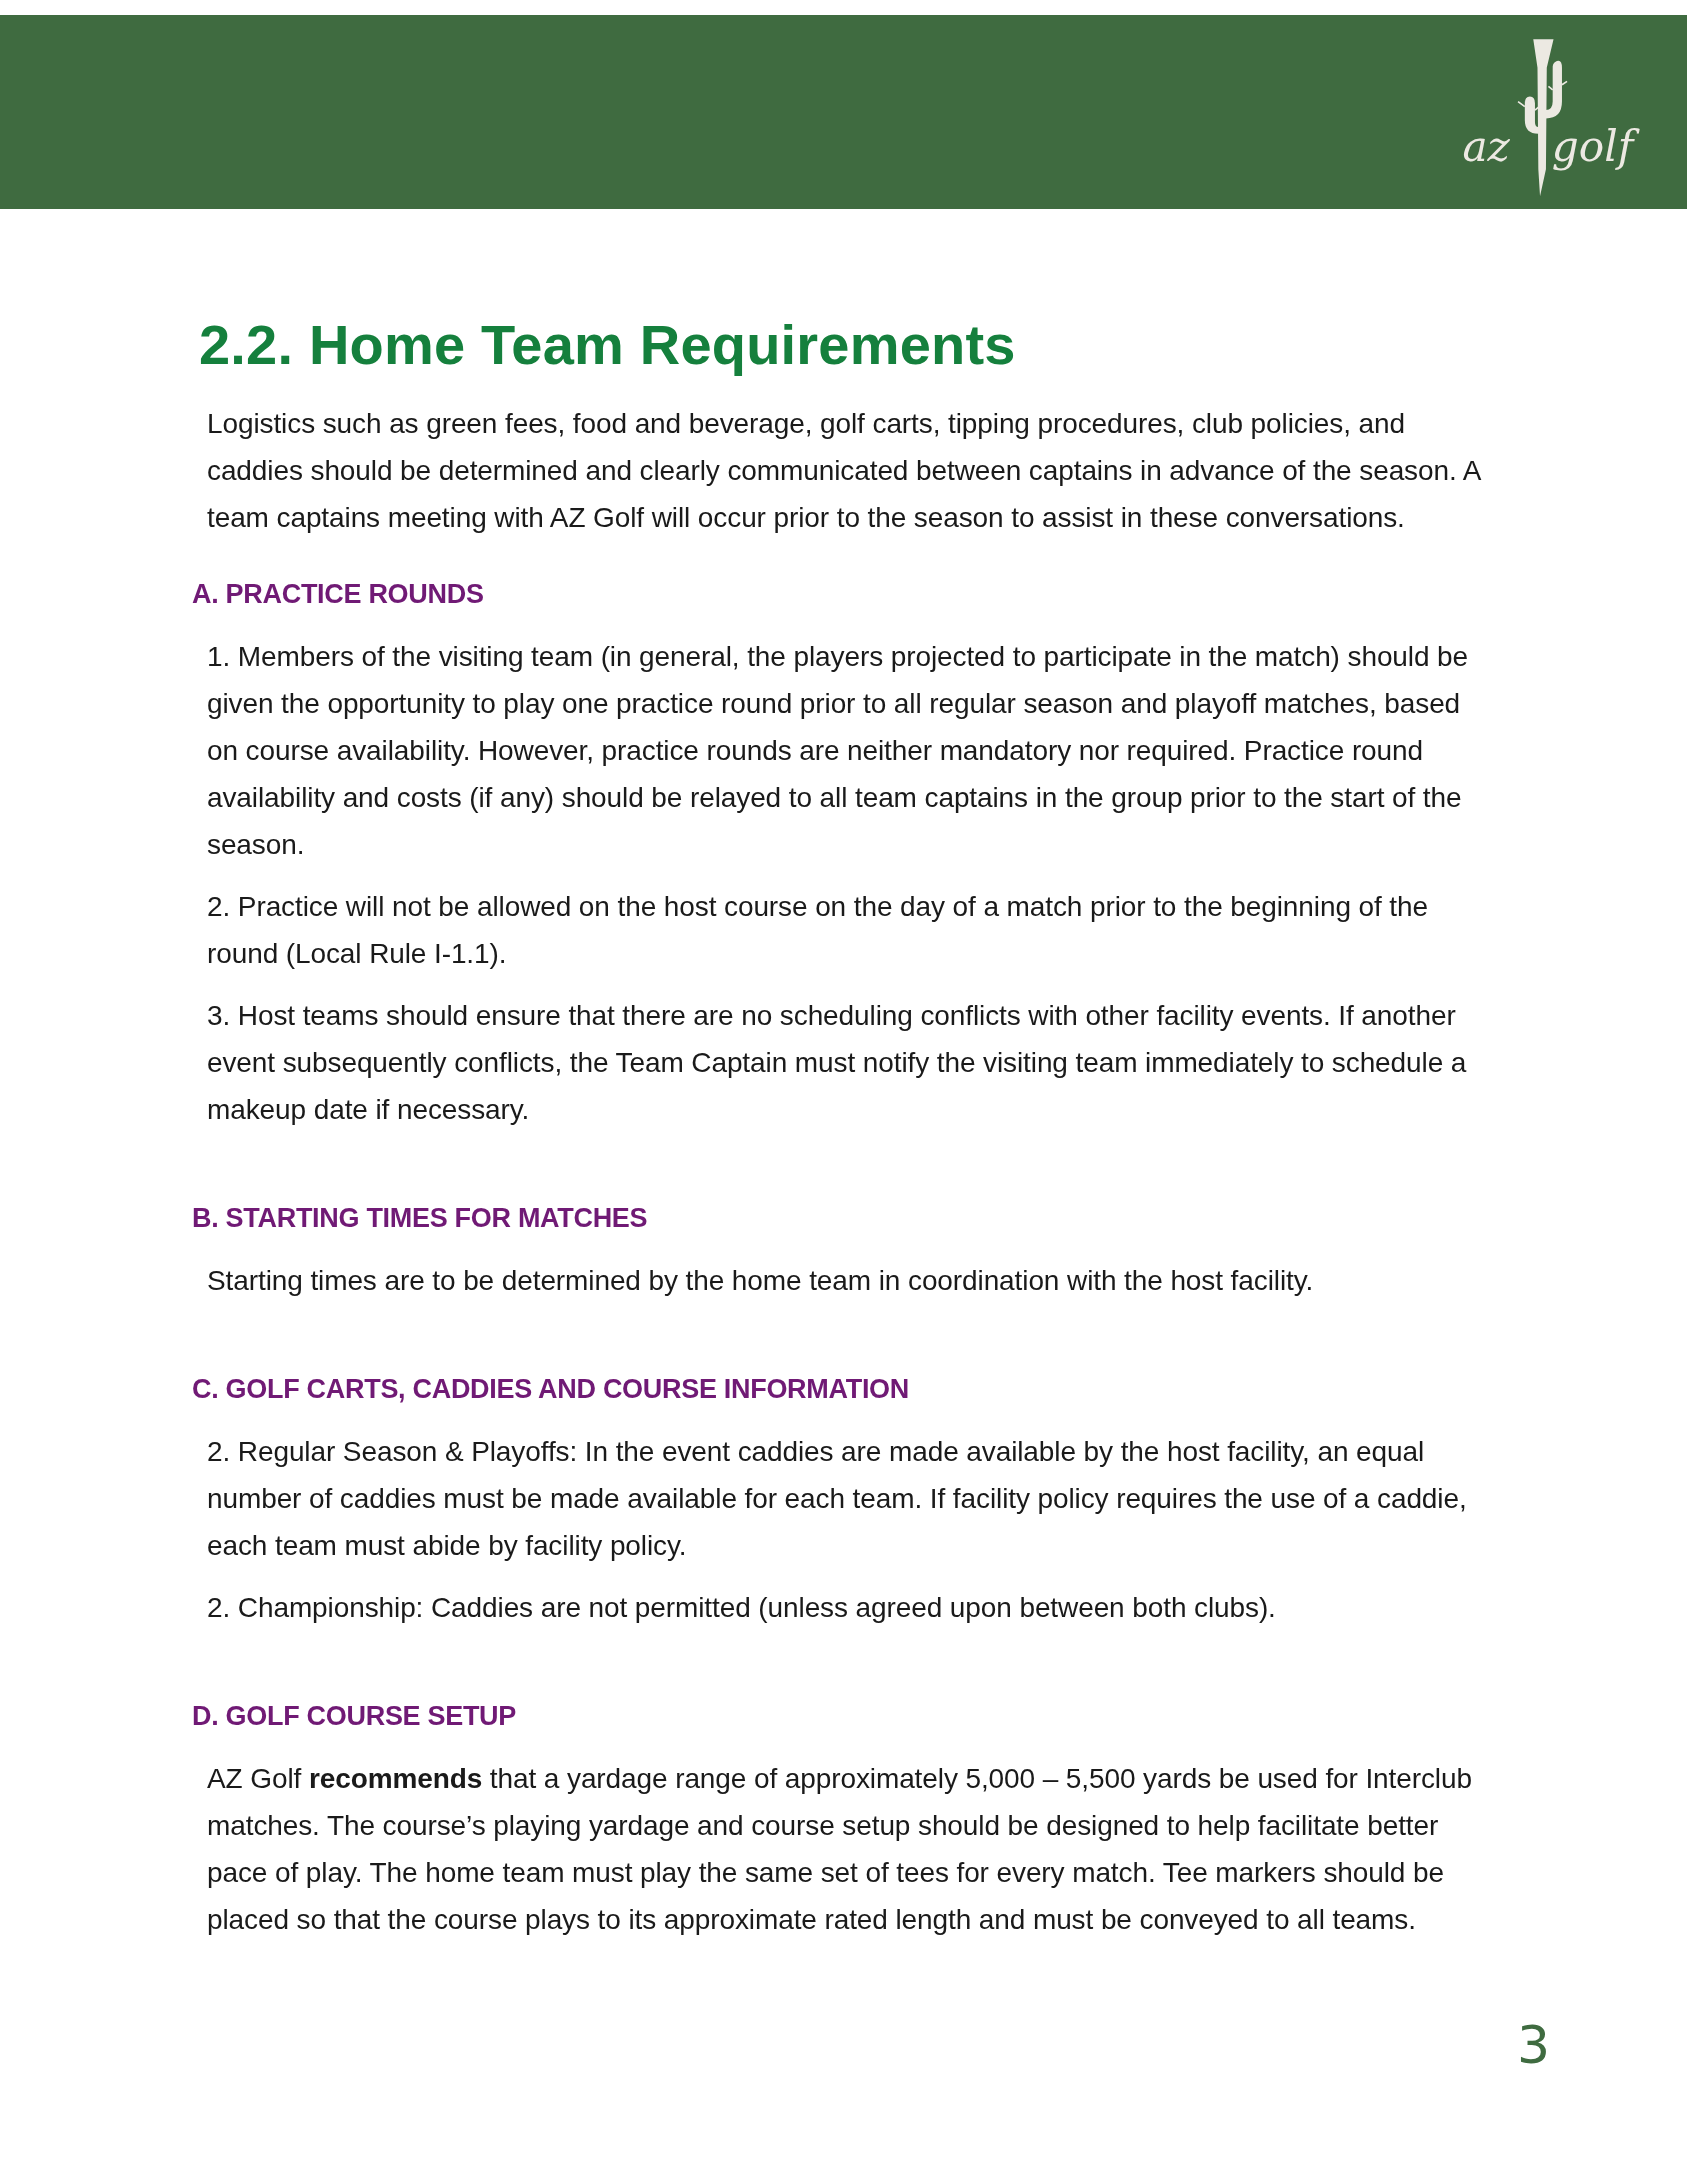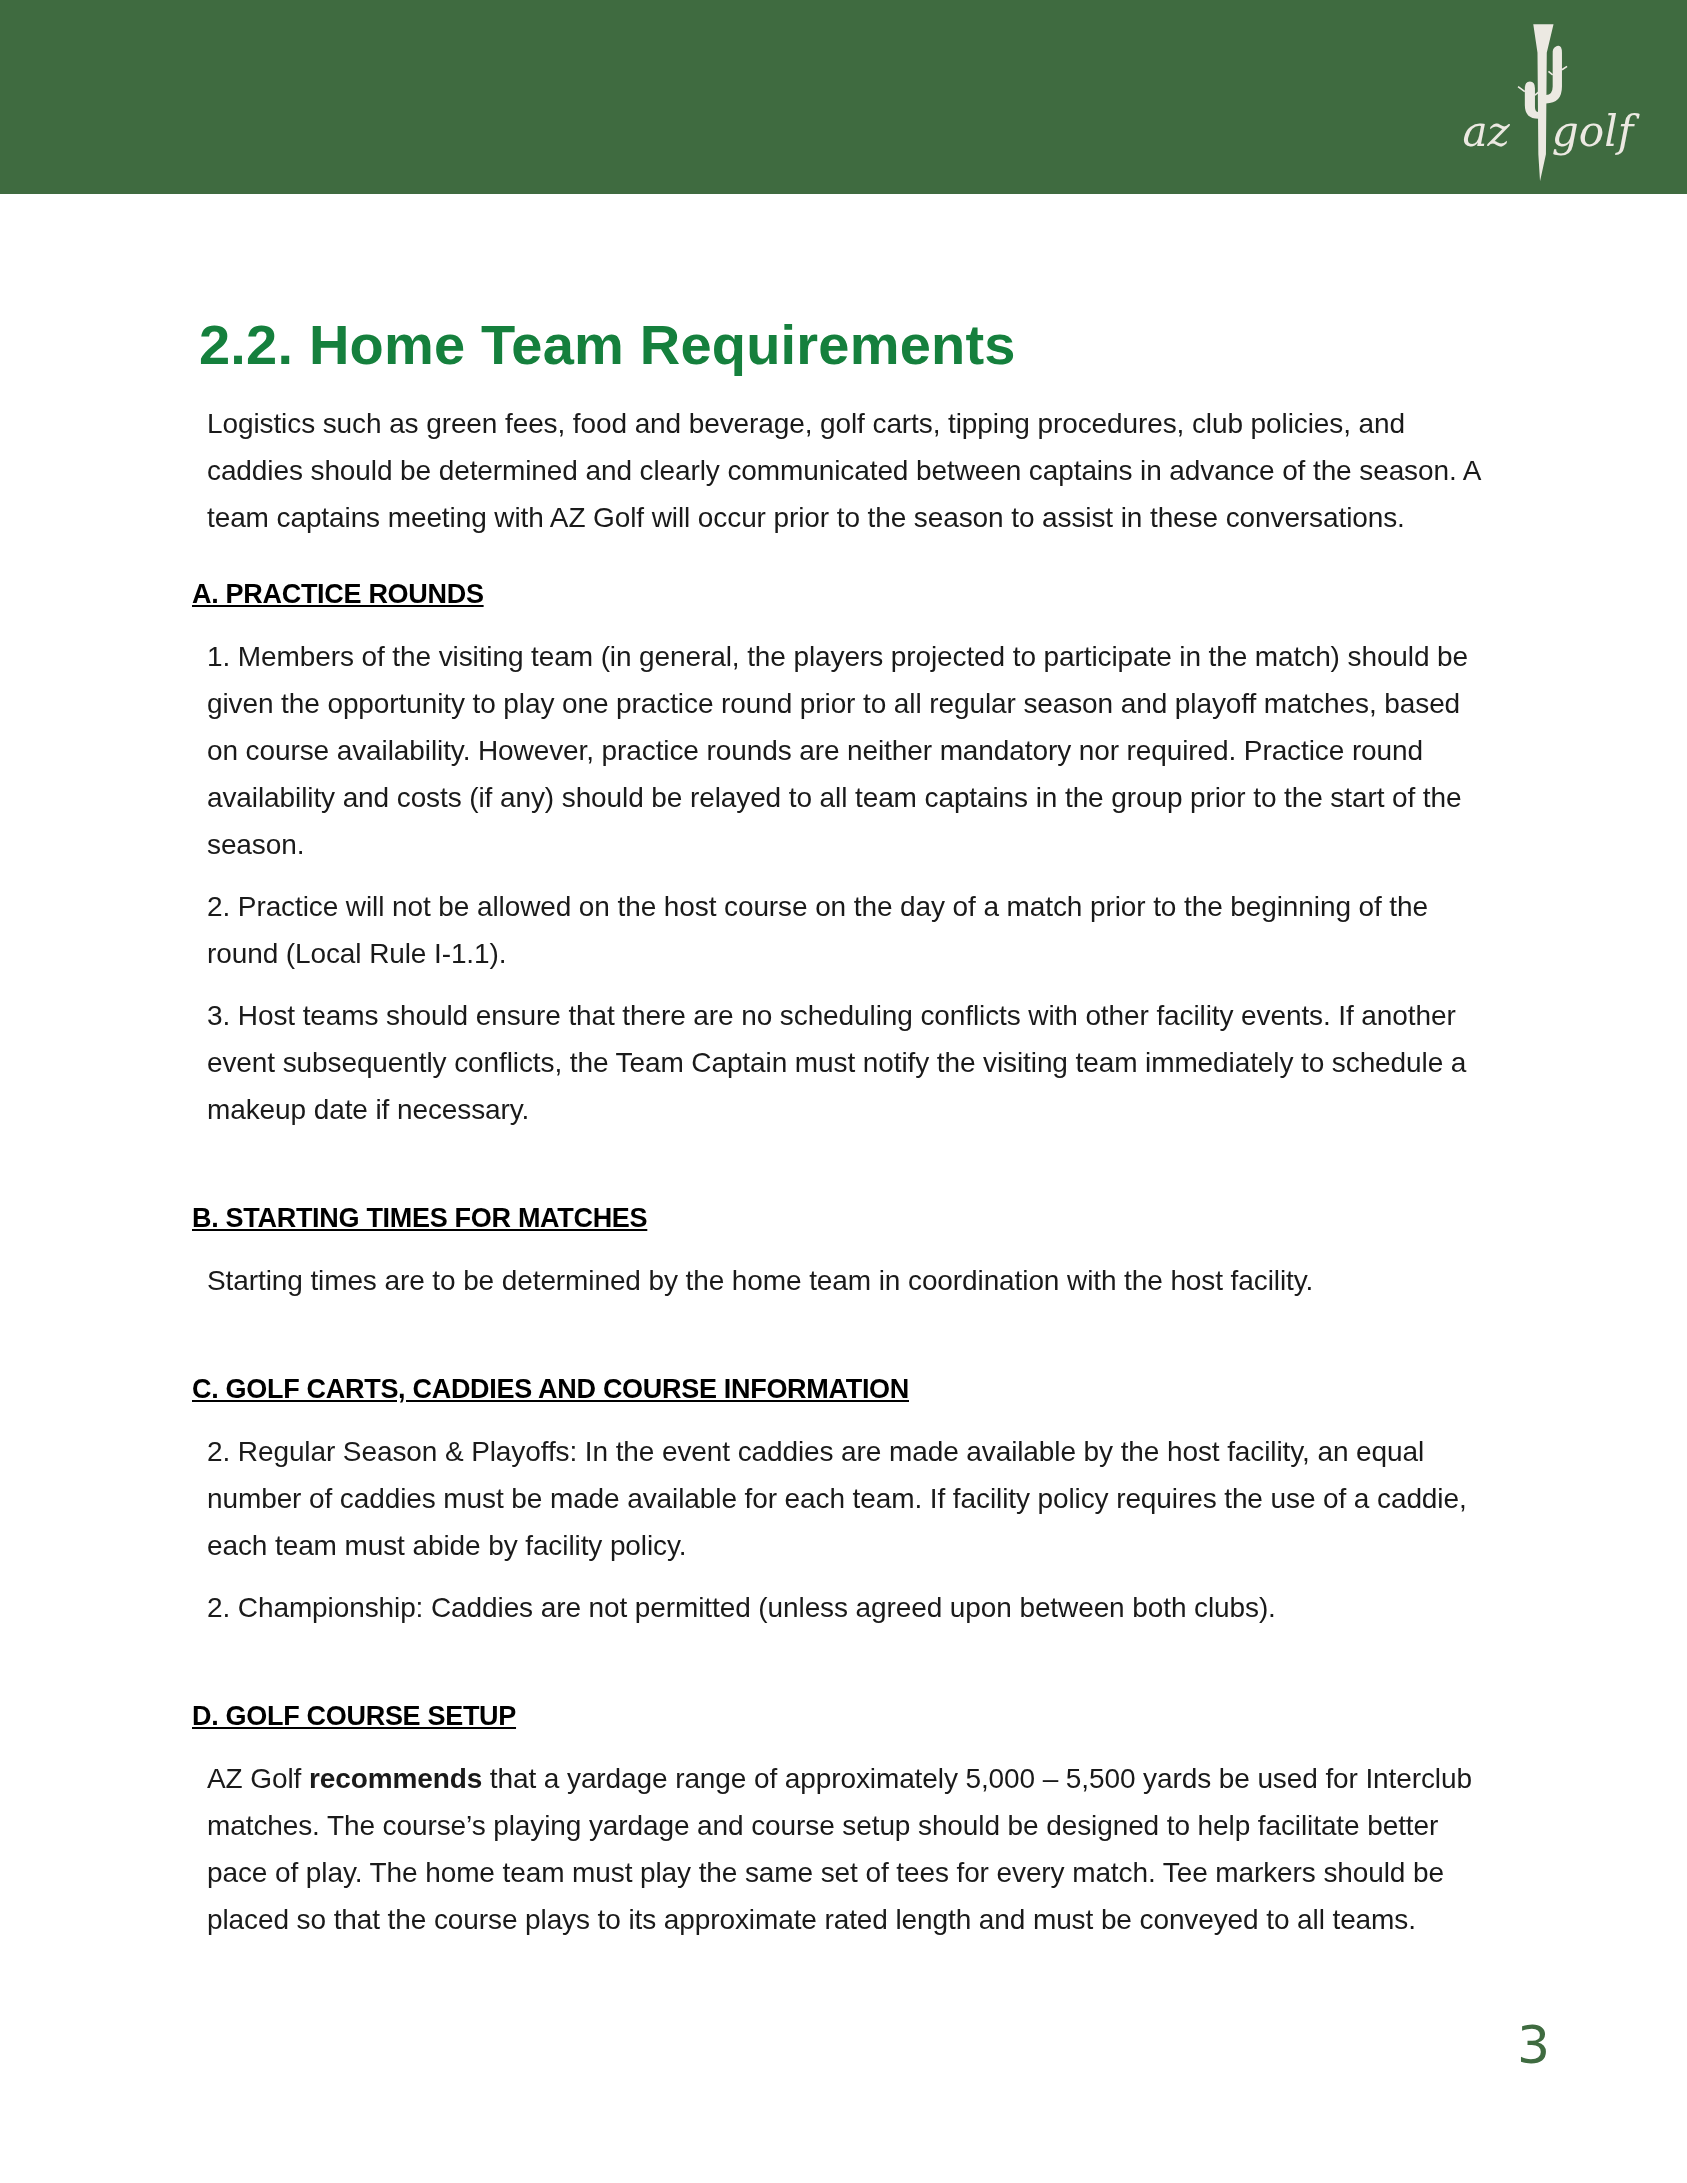--- a/index.html
+++ b/index.html
@@ -10,21 +10,21 @@
     body {
       width: 1687px;
       height: 2183px;
       position: relative;
       overflow: hidden;
       font-family: "Liberation Sans", "DejaVu Sans", sans-serif;
       color: #1a1a1a;
     }
     .header-bar {
       position: absolute;
-      left: 0; top: 0;
+      left: 0; top: 15px;
       width: 1687px;
       height: 194px;
       background: #3f6b40;
     }
     .logo {
       position: absolute;
       left: 1459px;
       top: 18.6px;
       width: 211px;
       height: 169px;
@@ -46,25 +46,24 @@
     .para {
       font-size: 28px;
       line-height: 47px;
       margin: 15px;
       letter-spacing: -0.1px;
       color: #1a1a1a;
     }
     .section-heading {
       font-size: 27px;
       font-weight: bold;
-      color: #000000;
+      color: #701a75;
       line-height: 47px;
       margin: 0;
       letter-spacing: -0.3px;
-      text-decoration: underline;
     }
     .gap-small { height: 15px; }
     .gap-large { height: 47px; }
     .page-number {
       position: absolute;
       left: 1517px;
       top: 2015px;
       font-size: 52px;
       color: #3f6b40;
       font-family: "DejaVu Sans", sans-serif;

